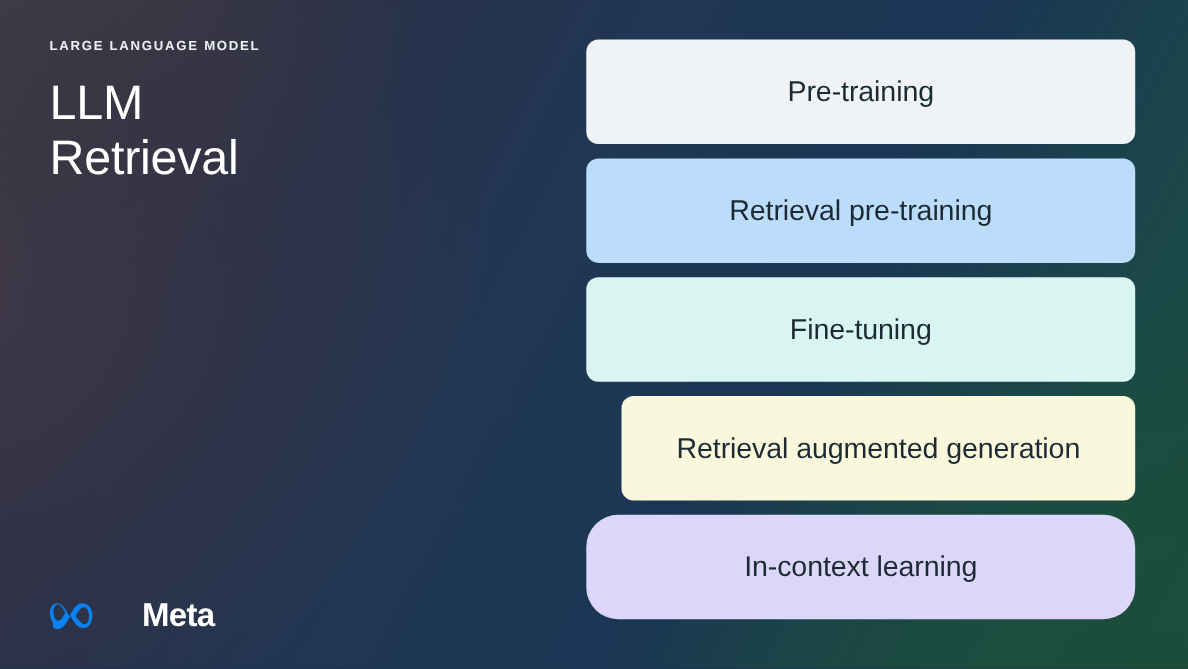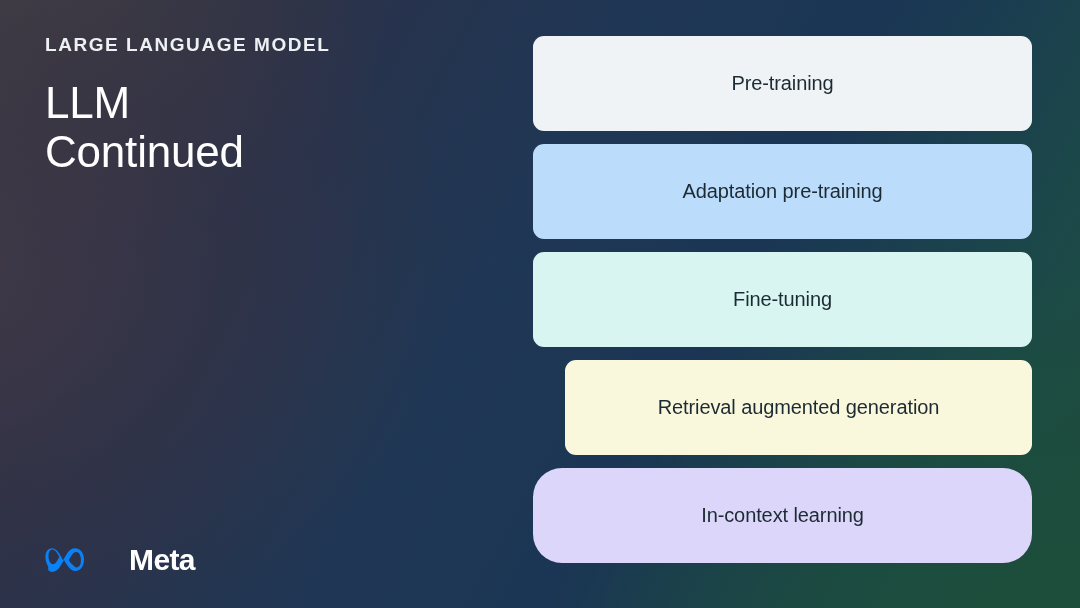--- a/index.html
+++ b/index.html
@@ -26,21 +26,21 @@
 
   
   .left-col {
     position:absolute;
     left:45px;
     top:34px;
     width:440px;
   }
 
   .eyebrow {
-    font-size:19px;
+    font-size:12px;
     font-weight:700;
     letter-spacing:1.55px;
     color:#eef1f4;
     text-transform:uppercase;
     line-height:1.2;
     white-space:nowrap;
   }
 
   .title {
     margin-top:21px;
@@ -86,58 +86,58 @@
     height:95px;
     border-radius:11px;
     display:flex;
     align-items:center;
     justify-content:center;
     padding:0 16px;
     text-align:center;
   }
 
   .card-label {
-    font-size:20px;
+    font-size:26px;
     font-weight:400;
     color:#1c2b33;
     letter-spacing:-0.1px;
     line-height:1.15;
     white-space:nowrap;
   }
 </style>
 </head>
 <body>
 
 <div class="slide">
 
   <div class="left-col">
     <div class="eyebrow">LARGE LANGUAGE MODEL</div>
     <div class="title">
       <span class="line">LLM</span>
-      <span class="line">Continued</span>
+      <span class="line">Retrieval</span>
     </div>
   </div>
 
   <div class="brand">
     <span>
       <svg width="42" height="28" viewBox="0 0 42 28" aria-hidden="true">
         <path d="M4.2 20.4C2.1 17.4 1.4 13.6 1.4 11.2 1.4 6.0 3.9 2.3 7.9 2.3c3.1 0 5.3 2.1 7.5 5.5 1.3 2.0 2.5 4.3 3.6 6.4 1.4-2.4 2.7-4.9 4.2-7.0C25.6 3.9 27.9 2.3 30.9 2.3c5.2 0 9.1 4.6 9.1 11.0 0 3.9-1.0 7.0-2.8 9.0-1.6 1.8-3.6 2.6-5.8 2.6-2.9 0-5.1-1.4-7.6-4.9-1.3-1.8-2.6-4.0-3.8-6.1-1.0 1.9-2.0 3.7-3.0 5.3C14.2 23.7 11.6 25.9 8.2 25.9c-1.6 0-3.0-.6-4.0-1.9zm8.2-4.3c1.0-1.6 2.0-3.4 2.9-5.1-1.0-1.9-1.9-3.5-2.8-4.7-1.4-1.9-2.6-2.7-4.1-2.7-2.3 0-3.9 2.5-3.9 6.5 0 1.8.4 4.3 1.5 6.1.8 1.3 1.9 2.0 3.2 2.0 1.1 0 2.1-.6 3.2-2.1zm16.6 3.0c1.2 1.7 2.4 2.4 3.6 2.4 1.2 0 2.1-.5 2.8-1.4 1.0-1.3 1.5-3.4 1.5-6.2 0-4.6-1.8-7.9-4.8-7.9-1.5 0-2.8.9-4.4 3.2-.9 1.3-1.9 3.0-2.9 4.9 1.3 2.3 2.7 4.1 4.2 5.0z" fill="#0a81f5"></path>
       </svg>
     </span>
     <span class="brand-word">Meta</span>
   </div>
 
   <div class="stack">
 
     <div class="card" style="background:#eff3f5;">
       <span class="card-label">Pre-training</span>
     </div>
 
     <div class="card" style="background:#bcdcfb;">
-      <span class="card-label">Adaptation pre-training</span>
+      <span class="card-label">Retrieval pre-training</span>
     </div>
 
     <div class="card" style="background:#d9f5f2;">
       <span class="card-label">Fine-tuning</span>
     </div>
 
     <div class="card" style="background:#faf8dc;margin-left:32px;">
       <span class="card-label">Retrieval augmented generation</span>
     </div>
 

